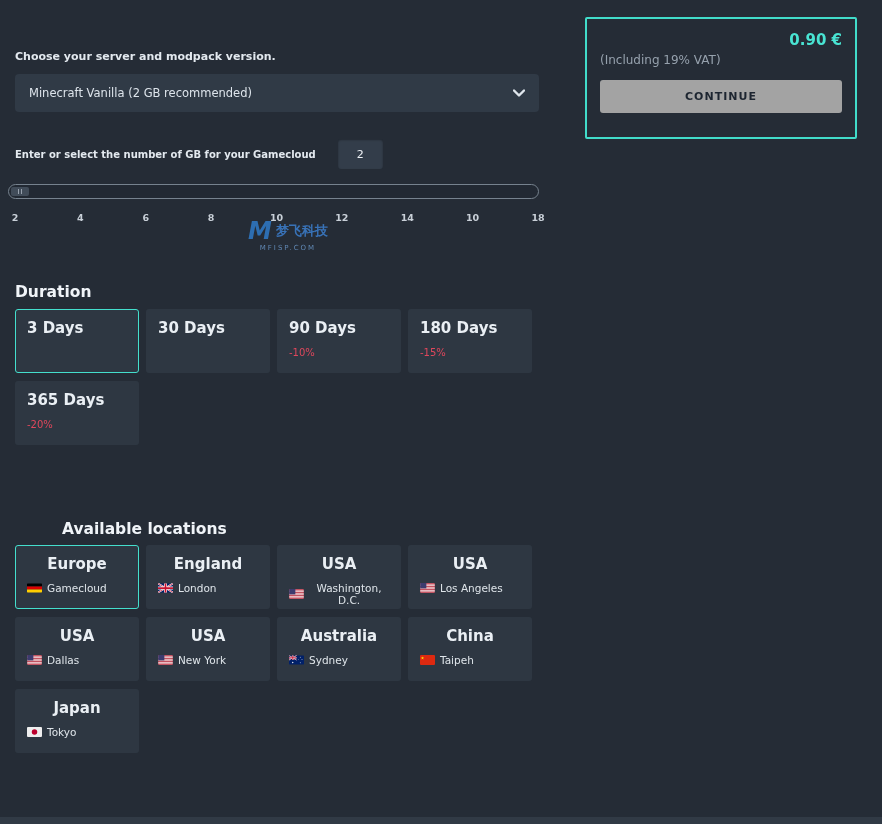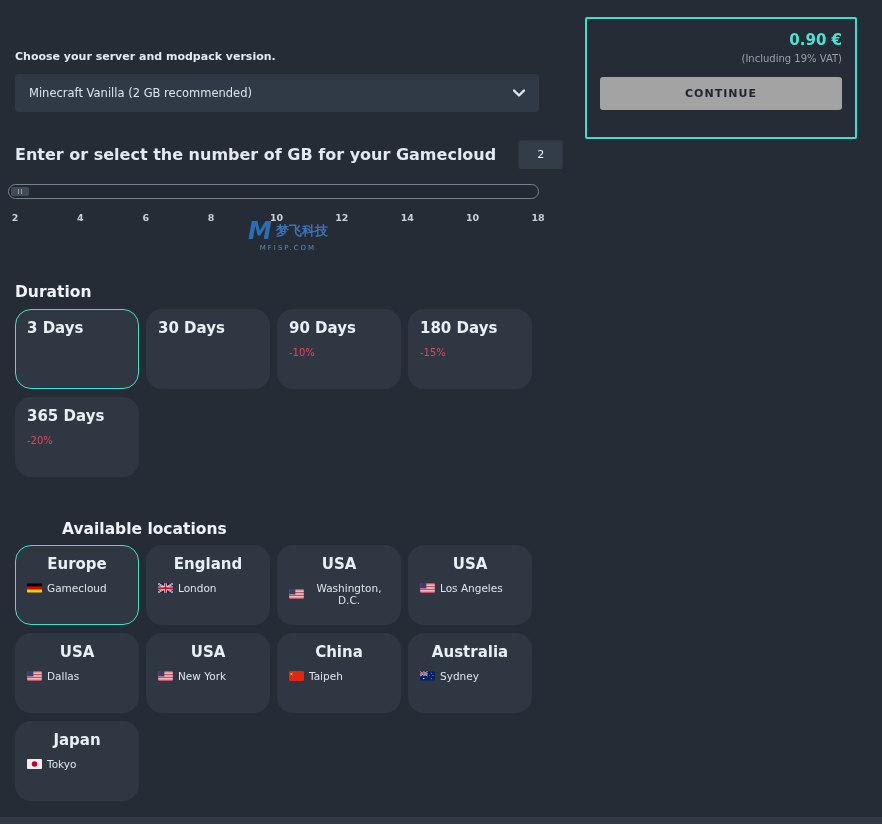--- a/index.html
+++ b/index.html
@@ -15,21 +15,21 @@
 
   .dropdown {
     position:absolute; left:15px; top:74px; width:524px; height:38px;
     background:#303a46; border-radius:4px; display:flex; align-items:center;
     padding:0 14px; cursor:pointer;
   }
   .dropdown-label { font-size:11.5px; color:#dde4eb; }
   .dropdown .chev { margin-left:auto; display:flex; }
 
   .gb-row { position:absolute; left:15px; top:139px; display:flex; align-items:center; gap:22px; }
-  .gb-label { font-size:16px; font-weight:700; color:#e3e9ef; white-space:nowrap; }
+  .gb-label { font-size:10px; font-weight:700; color:#e3e9ef; white-space:nowrap; }
   .gb-input {
     width:45px; height:30px; background:#333d4a; border:none; border-radius:3px;
     color:#eef2f6; font-size:11px; text-align:center; font-family:inherit;
     box-shadow:inset 0 1px 2px rgba(0,0,0,.35);
   }
 
   .slider-track {
     position:absolute; left:8px; top:184px; width:531px; height:15px;
     border:1px solid #76828e; border-radius:8px; background:#222933;
   }
@@ -49,37 +49,37 @@
   .wm-row { display:flex; align-items:center; gap:4px; justify-content:center; }
   .wm-logo { font-size:24px; font-weight:700; font-style:italic; color:#2f7fd1; line-height:1; }
   .wm-brand { font-size:13px; font-weight:700; color:#3d84d8; }
   .wm-domain { font-size:7px; letter-spacing:2px; color:#6f9fd3; margin-top:1px; }
 
   .price-box {
     position:absolute; left:585px; top:17px; width:272px; height:122px;
     border:2px solid #41dcca; border-radius:2px; padding:12px 13px 0;
   }
   .price-amount { text-align:right; font-size:15px; font-weight:700; color:#49e4d3; }
-  .vat-note { text-align:right; font-size:10px; color:#96a1ad; margin-top:4px; }
+  .vat-note { font-size:12px; color:#96a1ad; margin-top:4px; }
   .continue-btn {
     display:block; width:100%; height:33px; margin-top:13px;
     background:#a3a3a3; color:#1d2530; border:none; border-radius:3px;
     font-family:inherit; font-size:11px; font-weight:700; letter-spacing:1px; cursor:pointer;
   }
 
   .section-heading { position:absolute; left:15px; font-size:15.5px; font-weight:700; color:#f0f4f8; }
   #duration-heading { top:283px; }
   #locations-heading { top:520px;margin-left:47px; }
 
   .grid { position:absolute; left:15px; width:530px; display:flex; flex-wrap:wrap; gap:8px 7px; }
   #duration-grid { top:309px; }
   #locations-grid { top:545px;text-align:center; }
 
   .card {
-    width:124px; height:80px; background:#2e3742; border-radius:16px;
+    width:124px; height:64px; background:#2e3742; border-radius:3px;
     border:1px solid transparent; padding:9px 11px; cursor:pointer;
   }
   .card.selected { border-color:#44dfcd; }
   .card-title { font-size:15px; font-weight:700; color:#eaeff4; }
   .discount { display:block; margin-top:10px; font-size:10px; color:#e0475c; }
   .loc-city { display:flex; align-items:center; gap:5px; margin-top:9px; font-size:10.5px; color:#dfe5ea; }
   .flag svg { display:block; width:15px; height:10px; border-radius:1px; }
 
   .bottom-strip { position:absolute; left:0; bottom:0; width:100%; height:7px; background:#313a45; }
 </style>
@@ -274,33 +274,20 @@
                 <rect y="11" width="19" height="1"></rect>
               </g>
               <rect width="8" height="7" fill="#3C3B6E"></rect>
             </svg>
         </span>
         <span>New York</span>
       </div>
     </div>
 
     <div class="card">
-      <div class="card-title">China</div>
-      <div class="loc-city">
-        <span class="flag">
-          <svg viewBox="0 0 30 20">
-              <rect width="30" height="20" fill="#DE2910"></rect>
-              <path d="M5,3 L5.9,5.2 L8.2,5.2 L6.3,6.6 L7,8.9 L5,7.5 L3,8.9 L3.7,6.6 L1.8,5.2 L4.1,5.2 Z" fill="#FFDE00"></path>
-            </svg>
-        </span>
-        <span>Taipeh</span>
-      </div>
-    </div>
-
-    <div class="card">
       <div class="card-title">Australia</div>
       <div class="loc-city">
         <span class="flag">
           <svg viewBox="0 0 60 36">
               <rect width="60" height="36" fill="#012169"></rect>
               <g transform="scale(0.5)">
                 <path d="M0,0 L60,36 M60,0 L0,36" stroke="#fff" stroke-width="7"></path>
                 <path d="M0,0 L60,36 M60,0 L0,36" stroke="#C8102E" stroke-width="3"></path>
                 <path d="M30,0 V36 M0,18 H60" stroke="#fff" stroke-width="12"></path>
                 <path d="M30,0 V36 M0,18 H60" stroke="#C8102E" stroke-width="7"></path>
@@ -310,20 +297,33 @@
               <circle cx="52" cy="16" r="1.8" fill="#fff"></circle>
               <circle cx="45" cy="29" r="1.8" fill="#fff"></circle>
               <circle cx="38" cy="17" r="1.4" fill="#fff"></circle>
             </svg>
         </span>
         <span>Sydney</span>
       </div>
     </div>
 
     <div class="card">
+      <div class="card-title">China</div>
+      <div class="loc-city">
+        <span class="flag">
+          <svg viewBox="0 0 30 20">
+              <rect width="30" height="20" fill="#DE2910"></rect>
+              <path d="M5,3 L5.9,5.2 L8.2,5.2 L6.3,6.6 L7,8.9 L5,7.5 L3,8.9 L3.7,6.6 L1.8,5.2 L4.1,5.2 Z" fill="#FFDE00"></path>
+            </svg>
+        </span>
+        <span>Taipeh</span>
+      </div>
+    </div>
+
+    <div class="card">
       <div class="card-title">Japan</div>
       <div class="loc-city">
         <span class="flag">
           <svg viewBox="0 0 30 20">
               <rect width="30" height="20" fill="#EEEEEE"></rect>
               <circle cx="15" cy="10" r="5.5" fill="#BC002D"></circle>
             </svg>
         </span>
         <span>Tokyo</span>
       </div>

